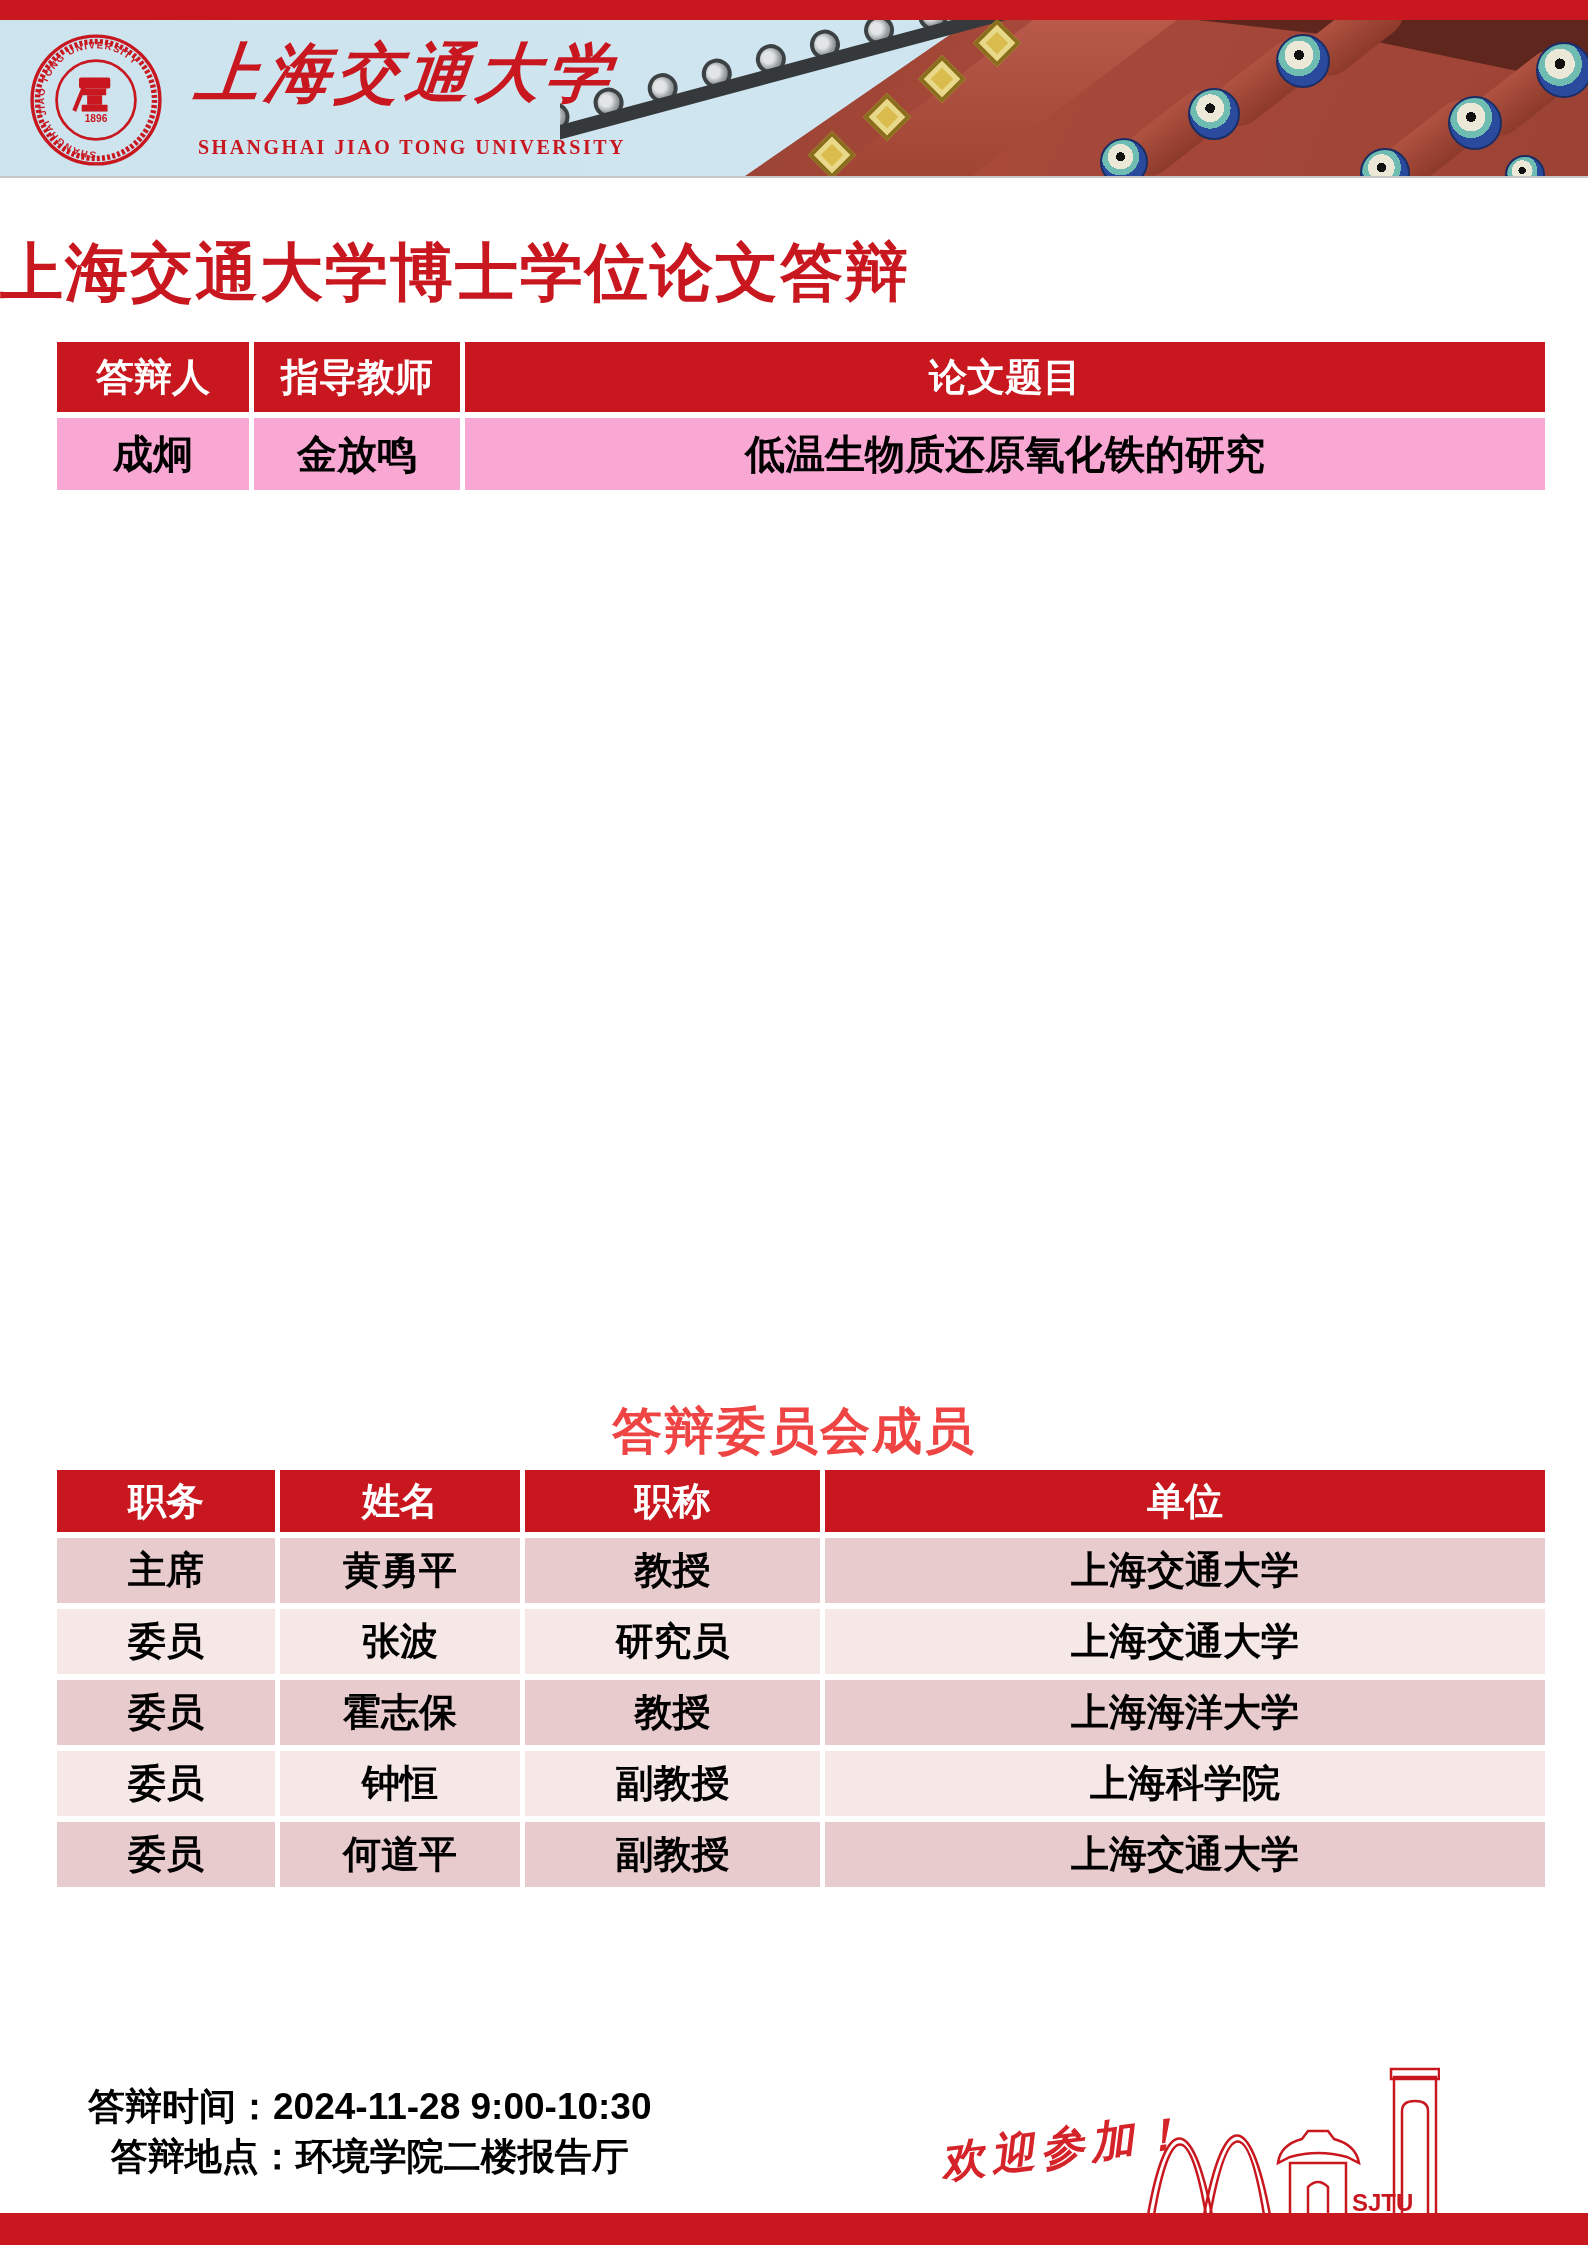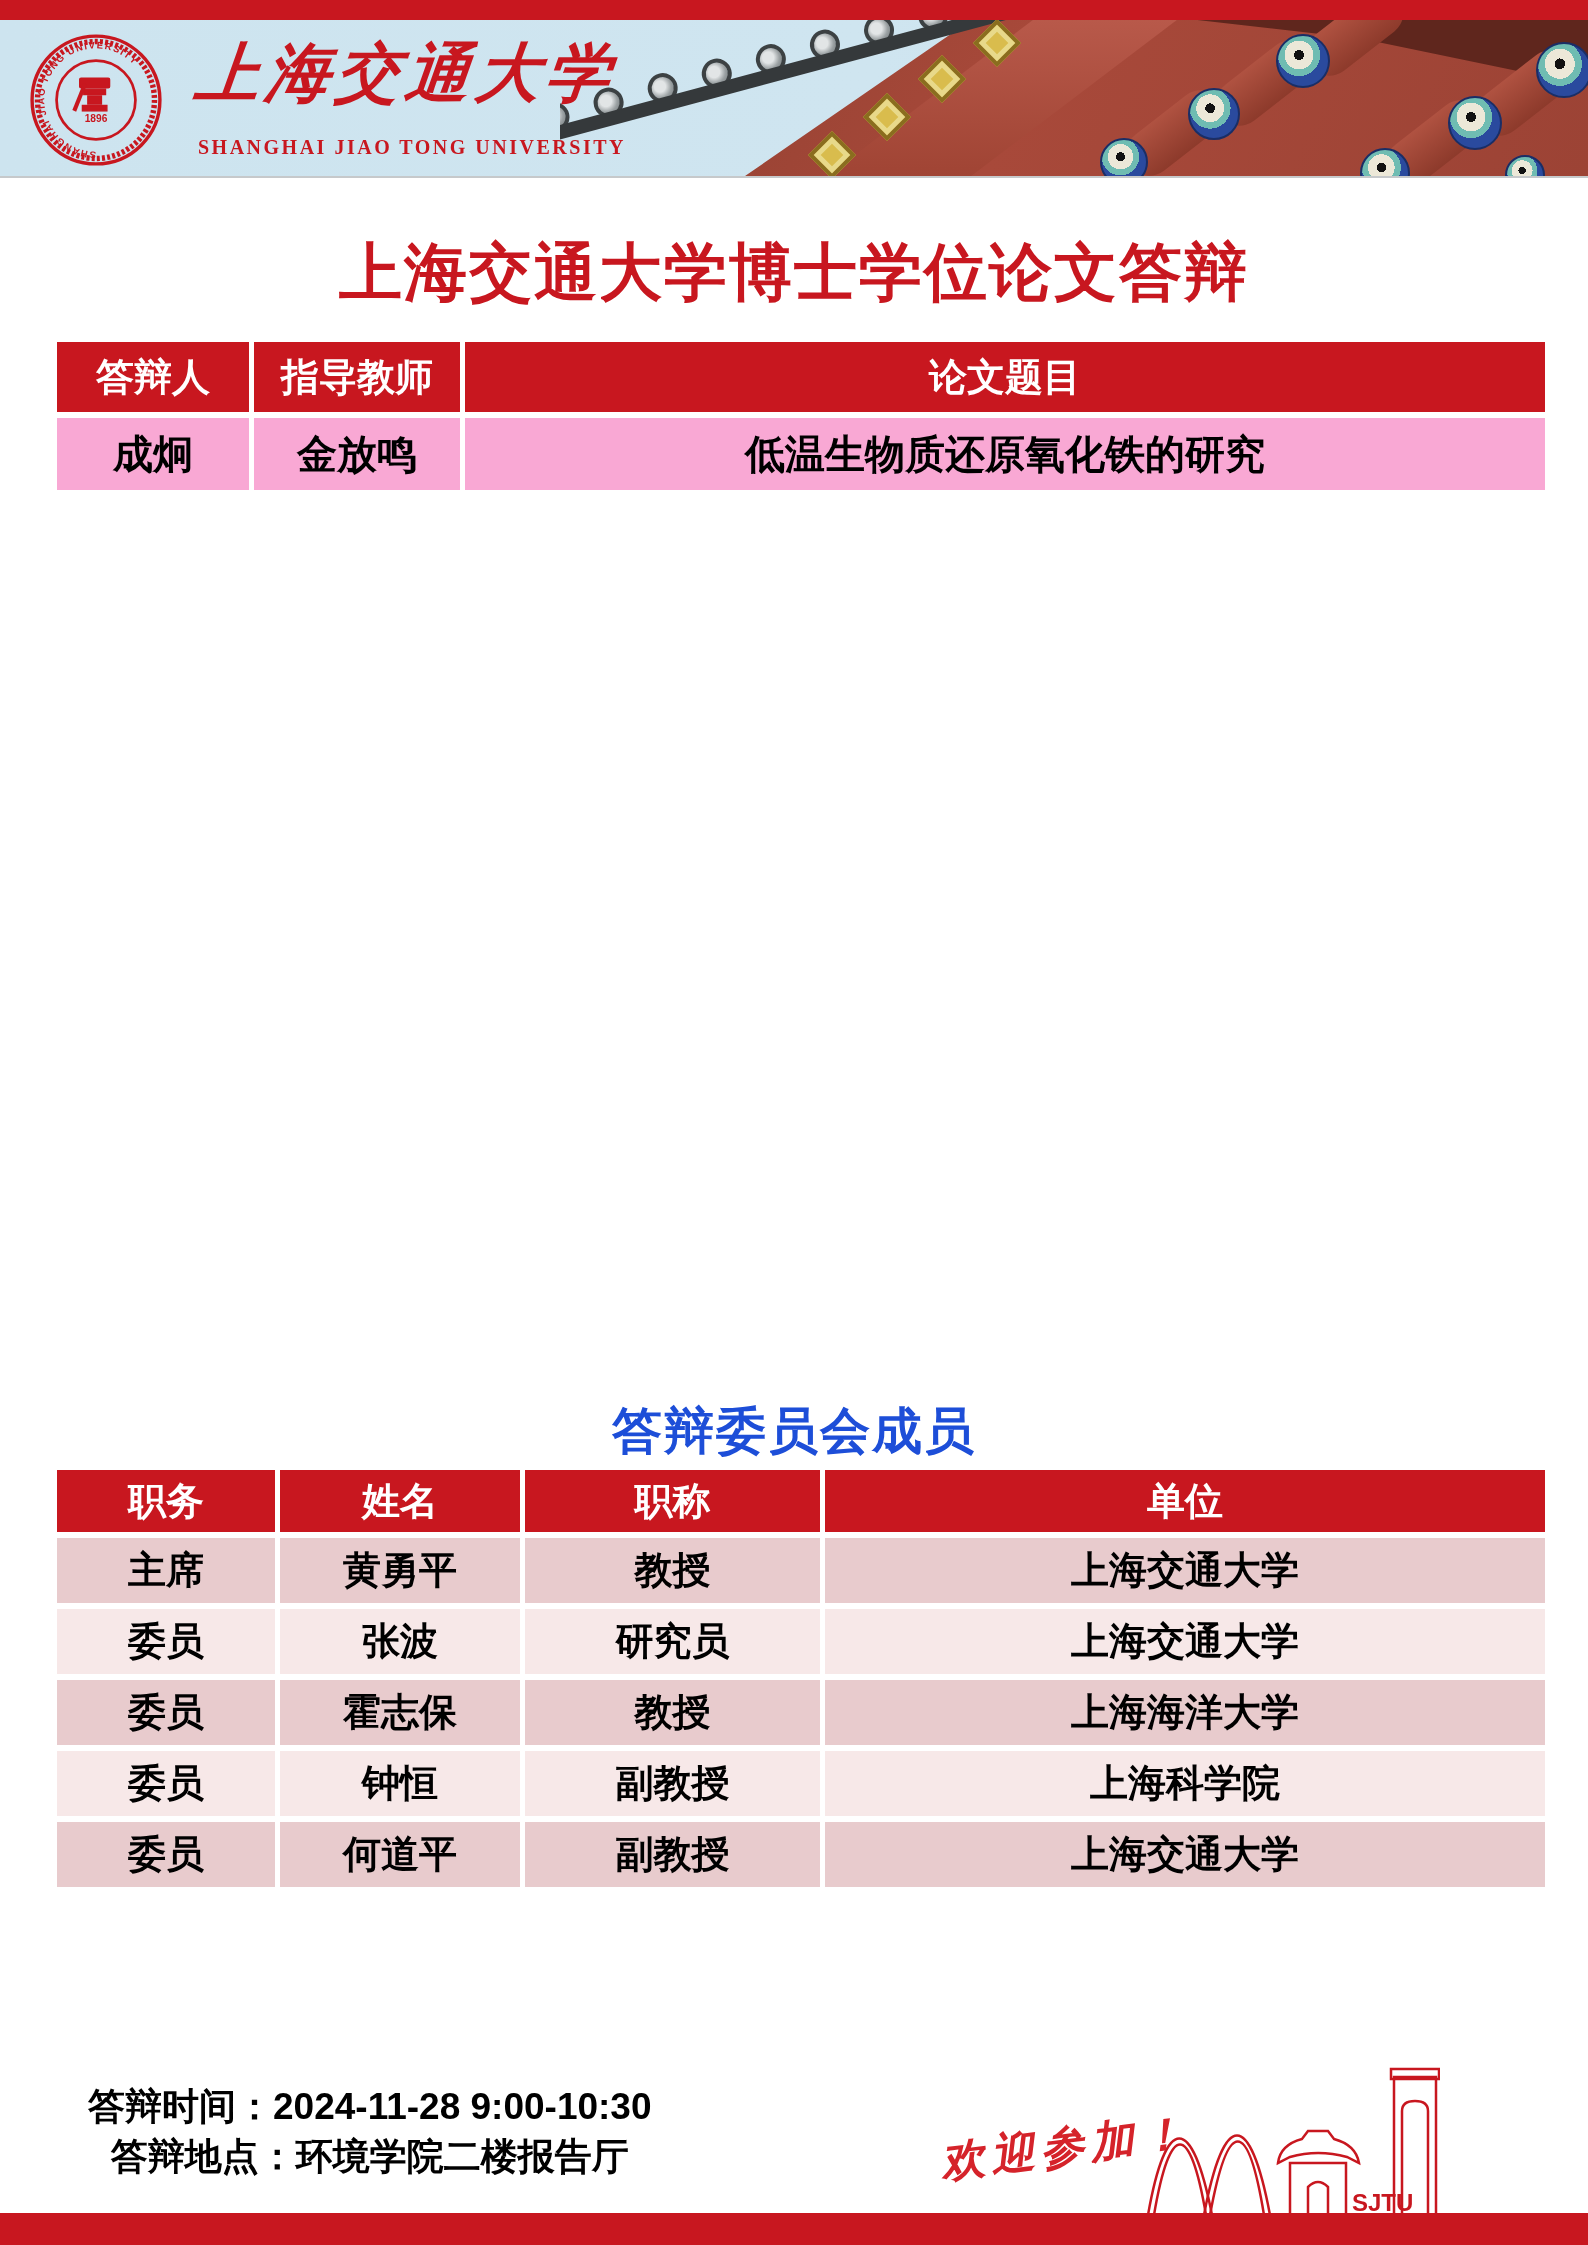--- a/index.html
+++ b/index.html
@@ -40,24 +40,24 @@
       border:4px solid #3c4143; }
   .gold-diamond { position:absolute; width:34px; height:34px; transform:rotate(45deg);
       background:#d9bc4d; border:4px solid #8a6d1f; box-shadow:inset 0 0 0 5px #e8d98a; }
   .rafter { position:absolute; width:110px; height:46px; border-radius:23px;
       background:linear-gradient(180deg,#b05241,#8d3a2b); transform:rotate(-38deg); }
   .eave-cap { position:absolute; border-radius:50%;
       background:radial-gradient(circle at 42% 38%, #111 0 12%, #ece8d8 12% 34%, #6fbcb2 34% 50%, #2a4a9e 50% 100%);
       border:2px solid #1a2e66; }
 
   
-  .main-title { position:absolute; left:0; top:230px; width:100%; text-align:center;
+  .main-title { position:absolute; left:0; top:230px; width:100%; text-align:left;
       font-size:63px; font-weight:900; color:#c8171f; letter-spacing:2px; }
   .section-title { position:absolute; left:0; top:1398px; width:100%; text-align:center;
-      font-size:50px; font-weight:900; color:#1d4ed8; letter-spacing:2px; }
+      font-size:50px; font-weight:900; color:#ef4444; letter-spacing:2px; }
 
   
   table { border-collapse:separate; border-spacing:5px 6px; table-layout:fixed; }
   th { background:#c8171f; color:#ffffff; font-weight:bold; font-size:38px; }
   td { color:#000; font-weight:bold; text-align:center; }
 
   .defense-table { position:absolute; left:52px; top:336px; width:1498px; }
   .defense-table th { height:70px; }
   .defense-table td { height:72px; font-size:40px; background:#f9a8d4; }
 

